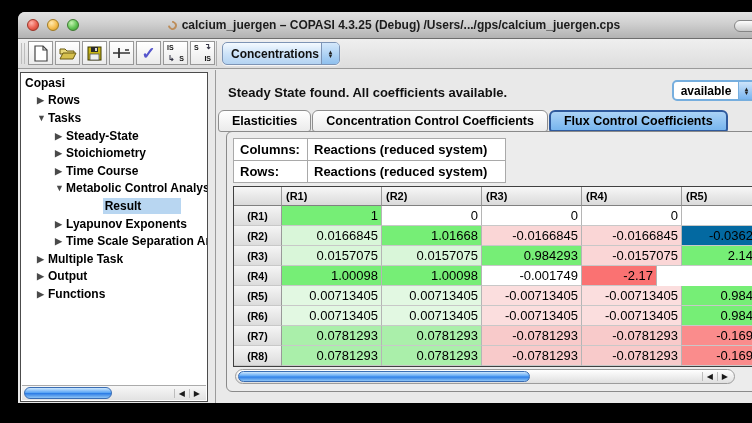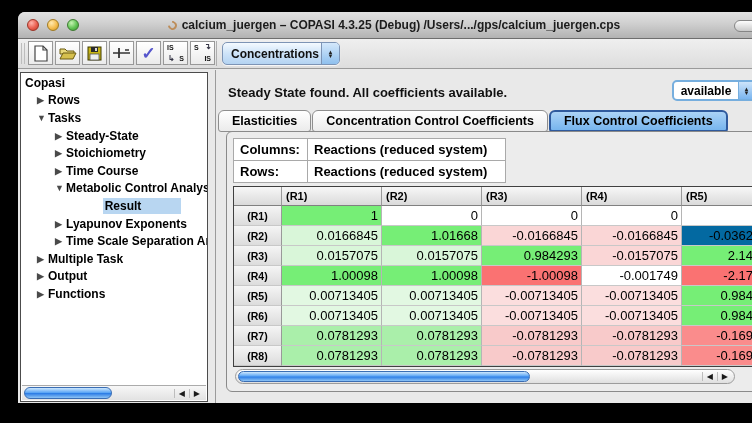--- a/index.html
+++ b/index.html
@@ -322,21 +322,20 @@
               <div class="dt-cell num w-col" style="background: rgb(217, 246, 217);">0.0157075</div>
               <div class="dt-cell num w-col" style="background: rgb(217, 246, 217);">0.0157075</div>
               <div class="dt-cell num w-col" style="background: rgb(118, 238, 118);">0.984293</div>
               <div class="dt-cell num w-col" style="background: rgb(250, 214, 214);">-0.0157075</div>
               <div class="dt-cell num w-last" style="background: rgb(118, 238, 118);">2.14</div>
             </div>
             <div class="dt-row">
               <div class="dt-cell rowhdr w-corner">(R4)</div>
               <div class="dt-cell num w-col" style="background: rgb(118, 238, 118);">1.00098</div>
               <div class="dt-cell num w-col" style="background: rgb(118, 238, 118);">1.00098</div>
-              <div class="dt-cell num w-col" style="background: rgb(250, 114, 114);">-1.00098</div>
               <div class="dt-cell num w-col" style="background: rgb(255, 255, 255);">-0.001749</div>
               <div class="dt-cell num w-last" style="background: rgb(250, 114, 114);">-2.17</div>
             </div>
             <div class="dt-row">
               <div class="dt-cell rowhdr w-corner">(R5)</div>
               <div class="dt-cell num w-col" style="background: rgb(226, 248, 226);">0.00713405</div>
               <div class="dt-cell num w-col" style="background: rgb(226, 248, 226);">0.00713405</div>
               <div class="dt-cell num w-col" style="background: rgb(251, 222, 222);">-0.00713405</div>
               <div class="dt-cell num w-col" style="background: rgb(251, 222, 222);">-0.00713405</div>
               <div class="dt-cell num w-last" style="background: rgb(118, 238, 118);">0.984</div>

